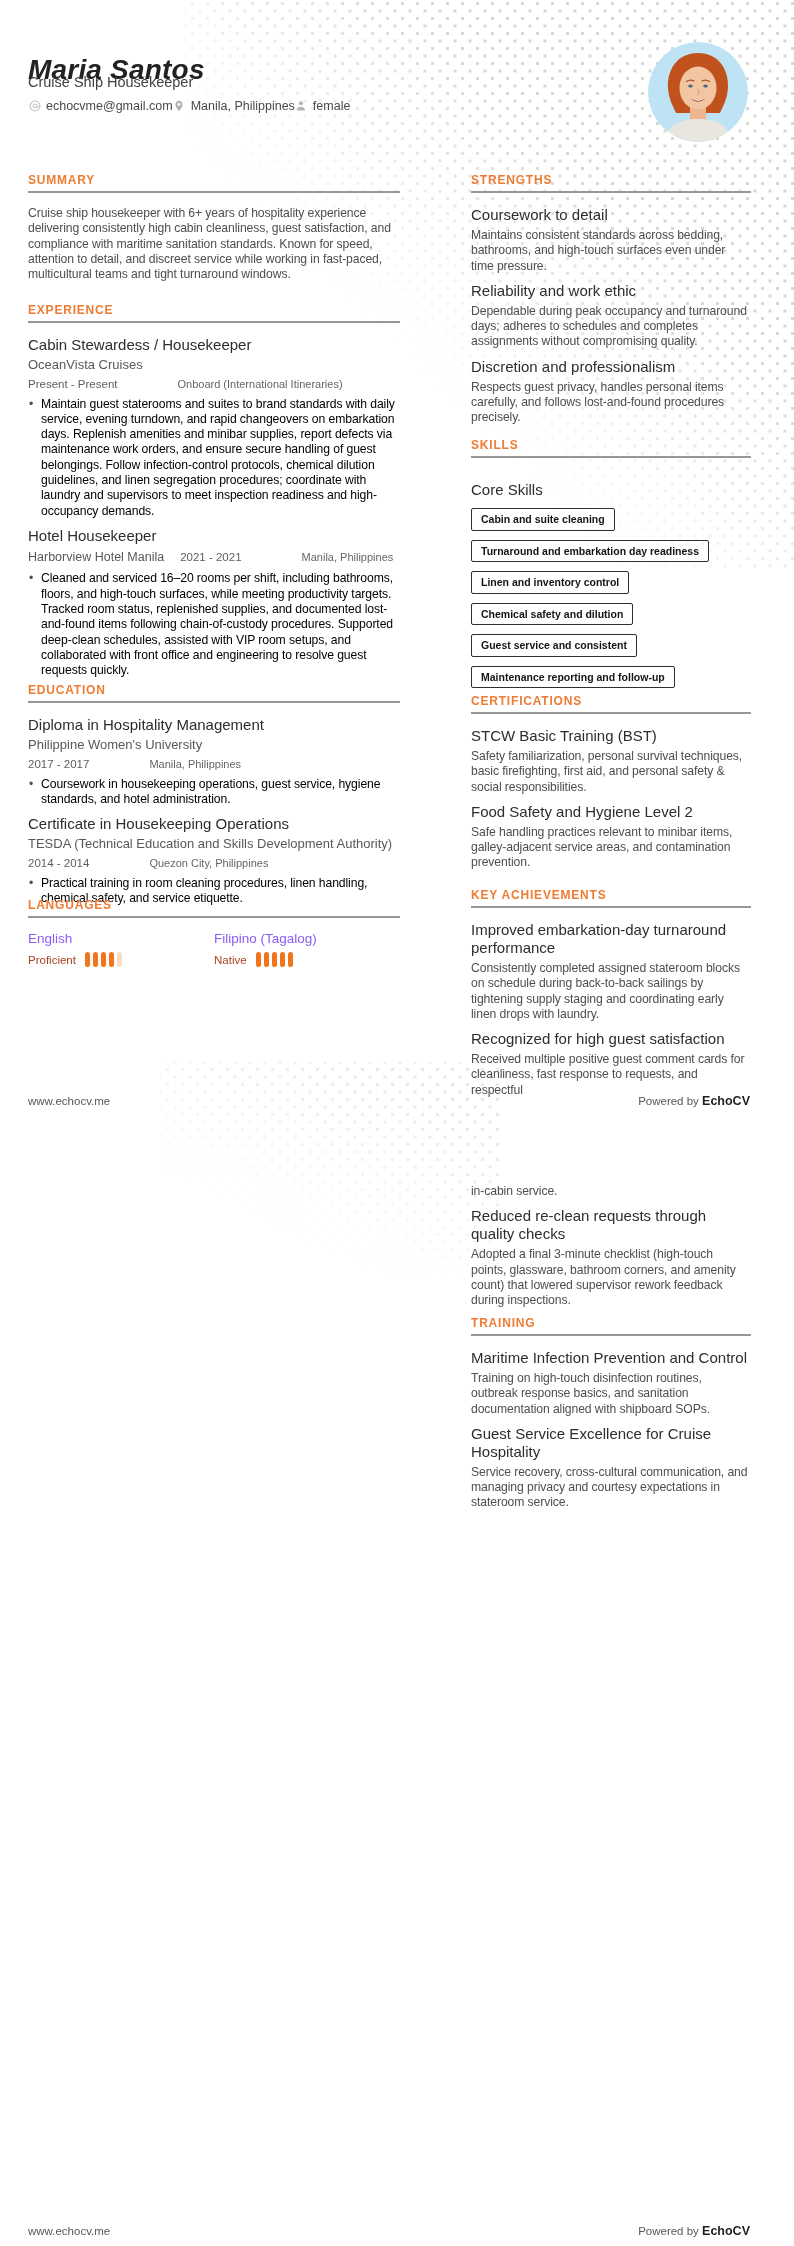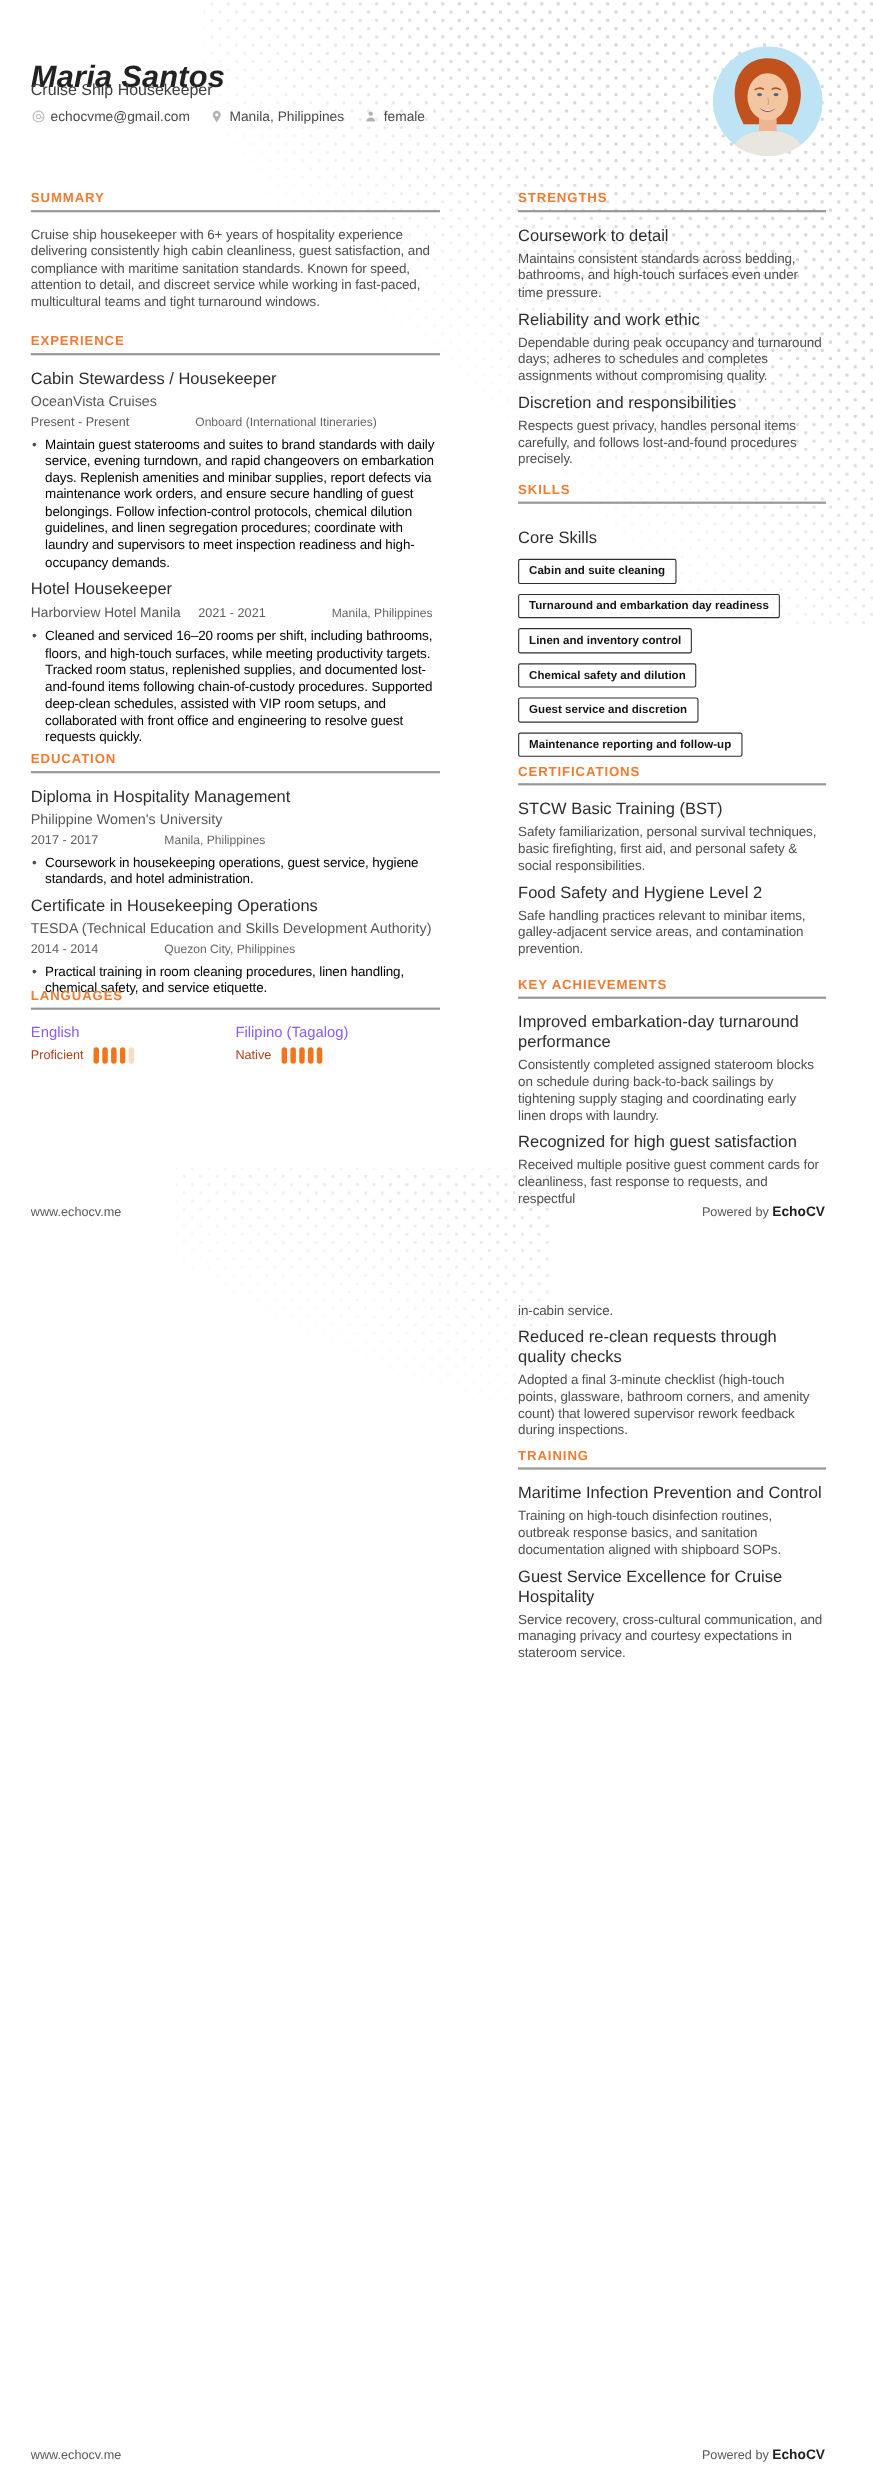--- a/index.html
+++ b/index.html
@@ -16,21 +16,21 @@
   #dots1{left:185px;top:-4px;width:609px;height:575px;
     -webkit-mask-image:linear-gradient(225deg,#000 32%,transparent 63%);
     mask-image:linear-gradient(225deg,#000 32%,transparent 63%);}
   #dots2{left:160px;top:1062px;width:340px;height:215px;opacity:.55;
     -webkit-mask-image:linear-gradient(205deg,#000 20%,transparent 72%);
     mask-image:linear-gradient(205deg,#000 20%,transparent 72%);}
 
   
   #name{position:absolute;left:28px;top:36px;font-size:28px;line-height:30px;color:#222;letter-spacing:.2px;font-style:italic;}
   #headline{position:absolute;left:28px;top:74px;font-size:14.5px;color:#3f3f3f;}
-  #contacts{position:absolute;left:28px;top:99px;display:flex;gap:18px;align-items:center;}
+  #contacts{position:absolute;left:28px;top:99px;display:flex;align-items:center;}
   .contact{display:flex;align-items:center;gap:5px;font-size:12.5px;color:#4a4a4a;}
   .cicon{display:inline-flex;width:13px;height:13px;align-items:center;justify-content:center;color:#b5b5b5;font-size:12px;}
   .cicon svg{width:12px;height:12px;display:block;}
   #avatar{position:absolute;left:648px;top:42px;width:100px;height:100px;border-radius:50%;overflow:hidden;}
   #avatar svg{display:block;width:100%;height:100%;}
 
   
   .sec{position:absolute;}
   .sec-head{font-size:12px;line-height:14px;font-weight:600;letter-spacing:.8px;color:#EE7C33;}
   .sec-rule{margin-top:4px;border-bottom:2px solid #979797;height:0;}
@@ -257,36 +257,36 @@
     <div id="strengths-list">
         <div class="titem">
           <div class="t">Coursework to detail</div>
           <div class="d">Maintains consistent standards across bedding, bathrooms, and high-touch surfaces even under time pressure.</div>
         </div>
         <div class="titem">
           <div class="t">Reliability and work ethic</div>
           <div class="d">Dependable during peak occupancy and turnaround days; adheres to schedules and completes assignments without compromising quality.</div>
         </div>
         <div class="titem">
-          <div class="t">Discretion and responsibilities</div>
+          <div class="t">Discretion and professionalism</div>
           <div class="d">Respects guest privacy, handles personal items carefully, and follows lost-and-found procedures precisely.</div>
         </div>
       </div>
   </section>
 
   <section class="sec" id="sec-skills">
     <div class="sec-head">SKILLS</div>
     <div class="sec-rule"></div>
     <div class="group-title">Core Skills</div>
     <div id="skills-chips">
         <div class="chip">Cabin and suite cleaning</div>
         <div class="chip">Turnaround and embarkation day readiness</div>
         <div class="chip">Linen and inventory control</div>
         <div class="chip">Chemical safety and dilution</div>
-        <div class="chip">Guest service and discretion</div>
+        <div class="chip">Guest service and consistent</div>
         <div class="chip">Maintenance reporting and follow-up</div>
       </div>
   </section>
 
   <section class="sec" id="sec-certifications">
     <div class="sec-head">CERTIFICATIONS</div>
     <div class="sec-rule"></div>
     <div id="certifications-list">
         <div class="titem">
           <div class="t">STCW Basic Training (BST)</div>

